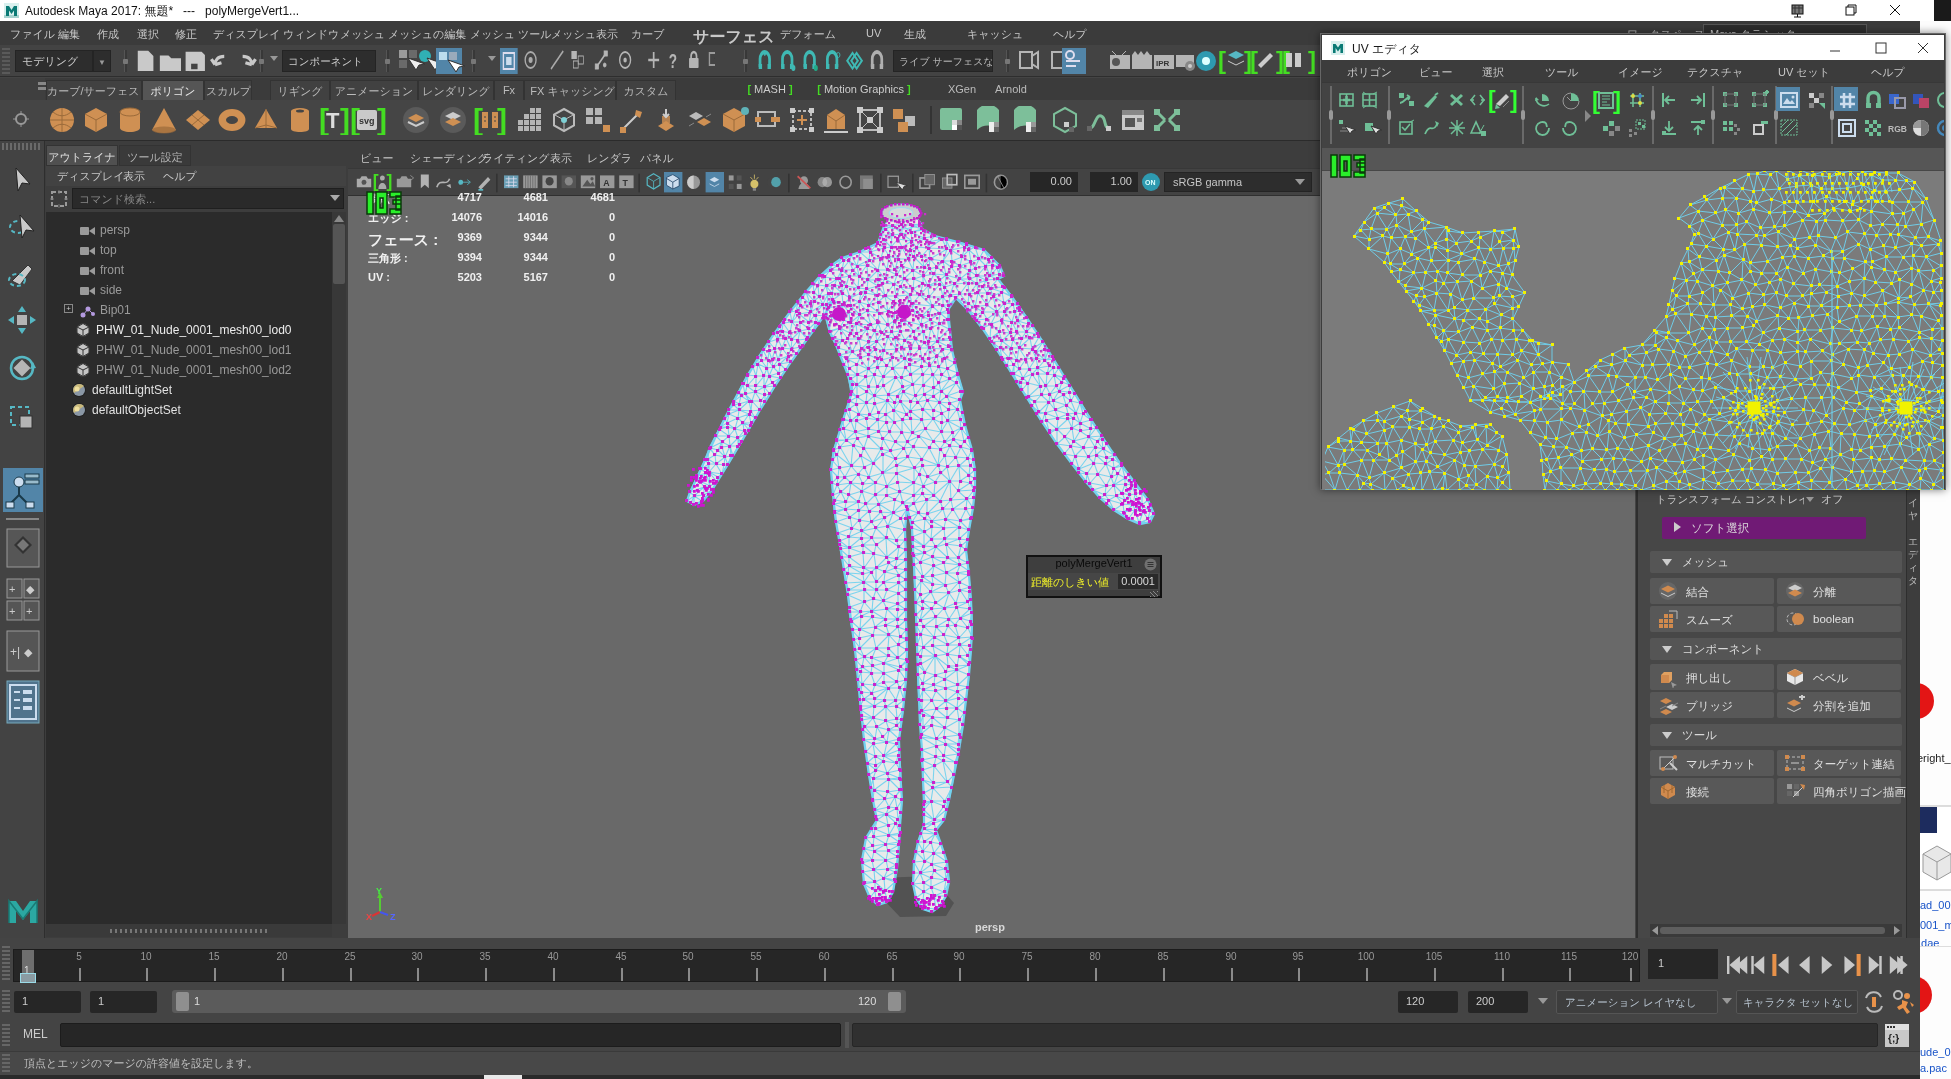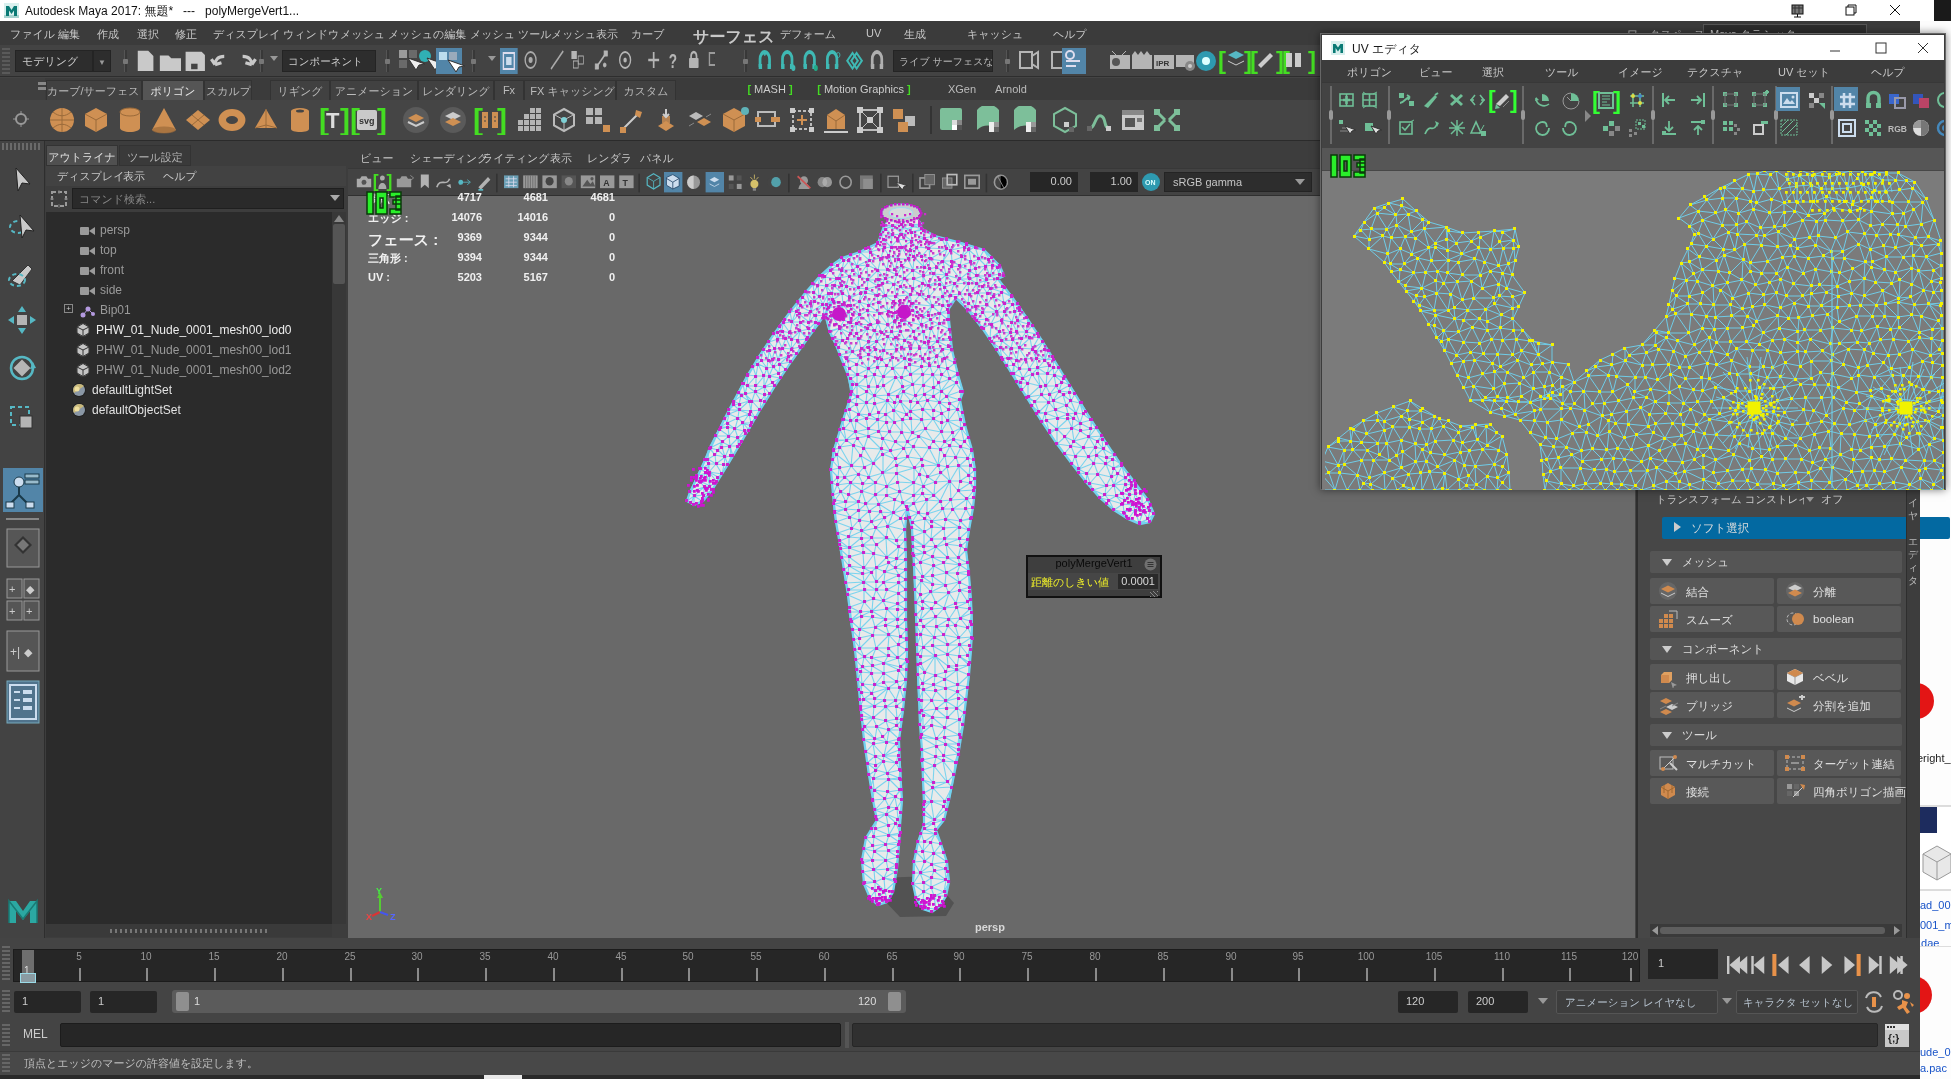--- a/index.html
+++ b/index.html
@@ -873,21 +873,21 @@
       <path d="M3.5 4.5h6M3.5 6.5h6M3.5 8.5h6" stroke="#333"></path>
     </svg>
     <div style="position:absolute;left:1028px;top:573px;width:132px;height:17px;background:#464646;"></div>
     <div style="position:absolute;left:1031px;top:575px;font-size:11px;color:#f3f328;">距離のしきい値</div>
     <div style="position:absolute;left:1118px;top:574px;width:40px;height:15px;background:#2a2a2a;color:#d8d8d8;font-size:11px;text-align:right;padding:1px 3px;">0.0001</div>
     <div style="position:absolute;left:1150px;top:591px;width:8px;height:6px;background:repeating-linear-gradient(45deg,#888 0 1px,#3e3e3e 1px 3px);"></div>
     <div style="position:absolute;left:1636px;top:141px;width:284px;height:800px;background:#474747;border-left:2px solid #2e2e2e;"></div>
     <div style="position:absolute;left:1656px;top:493px;width:148px;font-size:10.5px;color:#ccc;white-space:nowrap;overflow:hidden;">トランスフォーム コンストレイント</div>
     <div style="position:absolute;left:1806px;top:497px;width:0;height:0;border-left:4px solid transparent;border-right:4px solid transparent;border-top:5px solid #999;"></div>
     <div style="position:absolute;left:1821px;top:492px;font-size:11px;color:#ccc;">オフ</div>
-    <div style="position:absolute;left:1662px;top:517px;width:288px;height:22px;background:#0369a1;border-radius:2px;color:#ddd;font-size:11.5px;padding:4px 0 0 12px;"><span style="display:inline-block;width:0;height:0;border-top:5px solid transparent;border-bottom:5px solid transparent;border-left:7px solid #ccc;margin-right:10px;"></span>ソフト選択</div>
+    <div style="position:absolute;left:1662px;top:517px;width:204px;height:22px;background:#701a75;border-radius:2px;color:#ddd;font-size:11.5px;padding:4px 0 0 12px;"><span style="display:inline-block;width:0;height:0;border-top:5px solid transparent;border-bottom:5px solid transparent;border-left:7px solid #ccc;margin-right:10px;"></span>ソフト選択</div>
     <div style="position:absolute;left:1650px;top:551px;width:252px;height:22px;background:#555555;border-radius:2px;color:#ddd;font-size:11.5px;padding:4px 0 0 12px;"><span style="display:inline-block;width:0;height:0;border-left:5px solid transparent;border-right:5px solid transparent;border-top:7px solid #ccc;margin-right:10px;"></span>メッシュ</div>
     <div style="position:absolute;left:1650px;top:578px;width:124px;height:26px;background:#585858;border-radius:2px;"></div>
     <svg class="ab" style="left:1658px;top:581px" width="20" height="21">
       <circle cx="10" cy="10" r="9" fill="#666"></circle>
       <path d="M3 8l7-3.5L17 8l-7 3.5z" fill="#d08a4e"></path>
       <path d="M3 12l7 3.5L17 12" stroke="#ccc" fill="none"></path>
     </svg>
     <div style="position:absolute;left:1686px;top:585px;font-size:11.5px;color:#e0e0e0;">結合</div>
     <div style="position:absolute;left:1777px;top:578px;width:124px;height:26px;background:#585858;border-radius:2px;"></div>
     <svg class="ab" style="left:1785px;top:581px" width="20" height="21">

